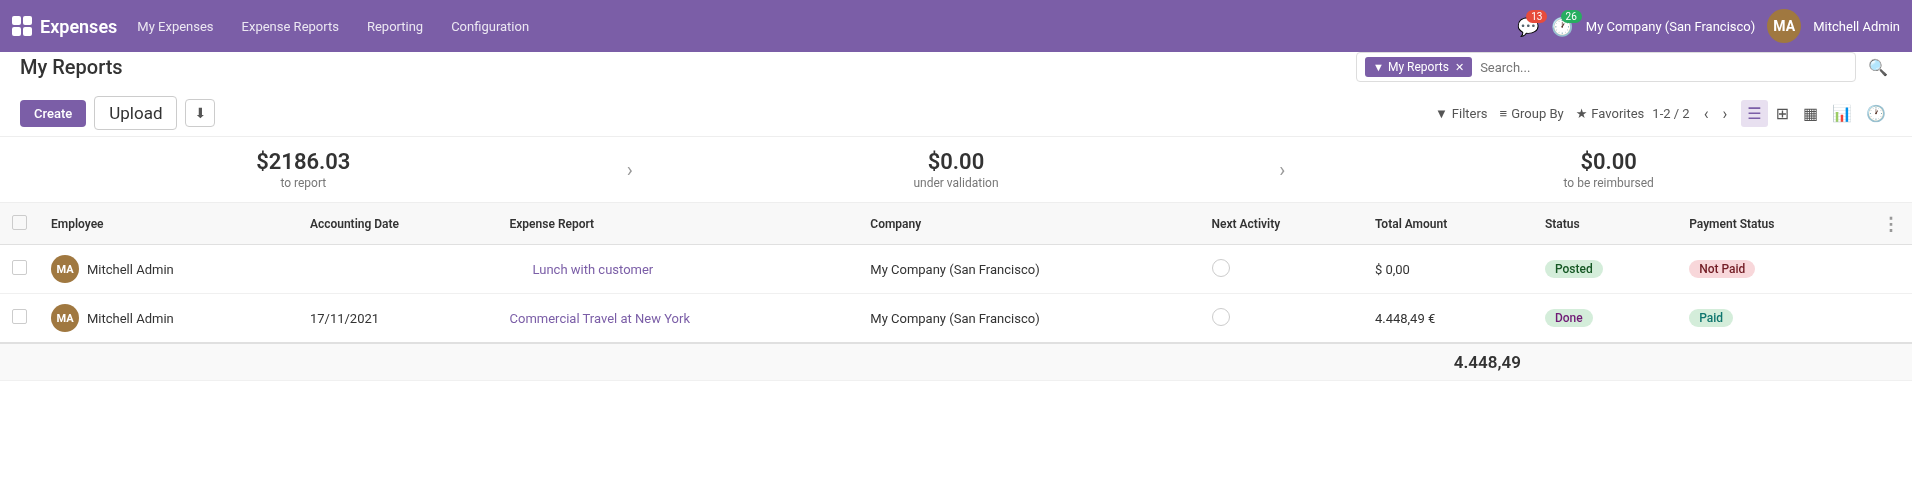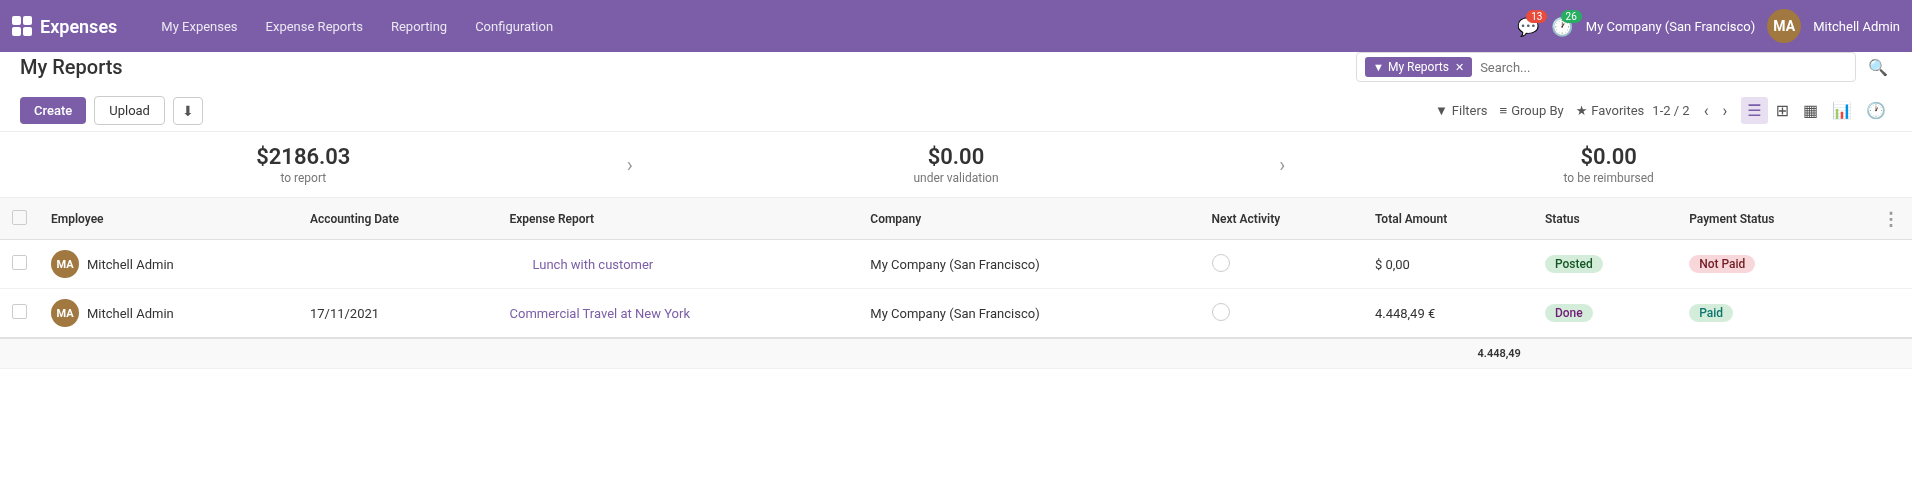--- a/index.html
+++ b/index.html
@@ -6,21 +6,21 @@
     body { background: #f5f5f5; font-size: 13px; color: #333; }
 
     
     .top-nav {
       background: #7B5EA7;
       color: white;
       height: 52px;
       display: flex;
       align-items: center;
       padding: 0 12px;
-      gap: 24px;
+      gap: 0;
     }
     .nav-logo {
       display: flex;
       align-items: center;
       gap: 8px;
       margin-right: 8px;
     }
     .nav-logo-icon {
       display: grid;
       grid-template-columns: 1fr 1fr;
@@ -182,21 +182,21 @@
       font-size: 13px;
       font-weight: 500;
     }
     .btn-upload {
       background: white;
       color: #333;
       border: 1px solid #ccc;
       padding: 6px 14px;
       border-radius: 4px;
       cursor: pointer;
-      font-size: 13px;
+      font-size: 17px;
     }
     .btn-icon {
       background: white;
       color: #555;
       border: 1px solid #ccc;
       padding: 5px 8px;
       border-radius: 4px;
       cursor: pointer;
       font-size: 14px;
     }
@@ -357,21 +357,21 @@
     }
 
     
     .footer-row {
       background: #f9f9f9;
       border-top: 2px solid #e0e0e0;
     }
     .footer-row td {
       padding: 8px 12px;
       font-weight: 600;
-      font-size: 11px;
+      font-size: 17px;
     }
 
     
     .col-options { width: 36px; }
     .options-dots {
       color: #999;
       cursor: pointer;
       font-size: 18px;
     }
 

